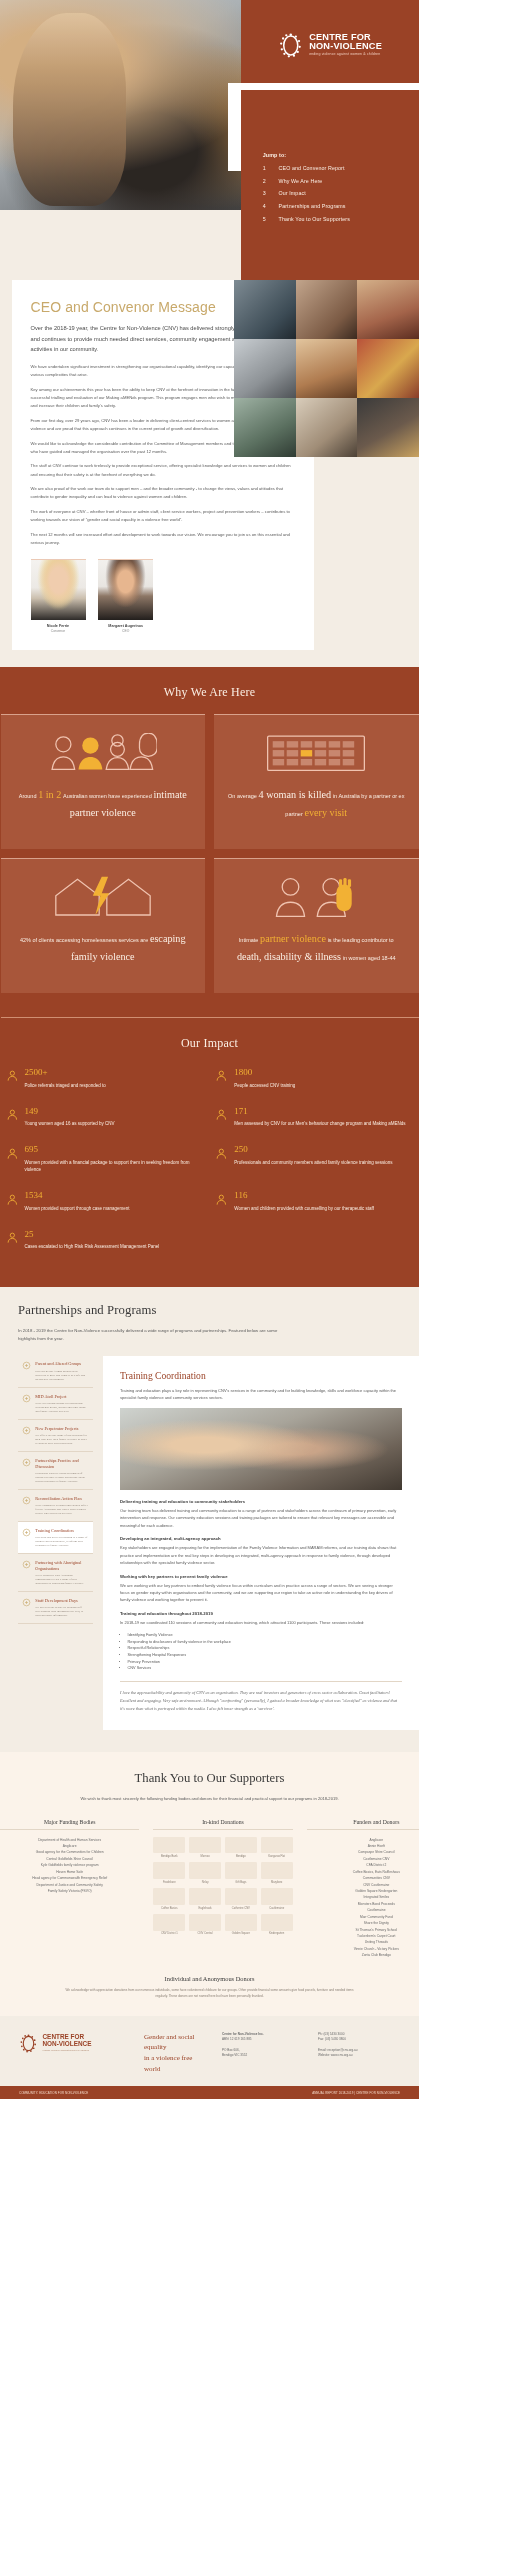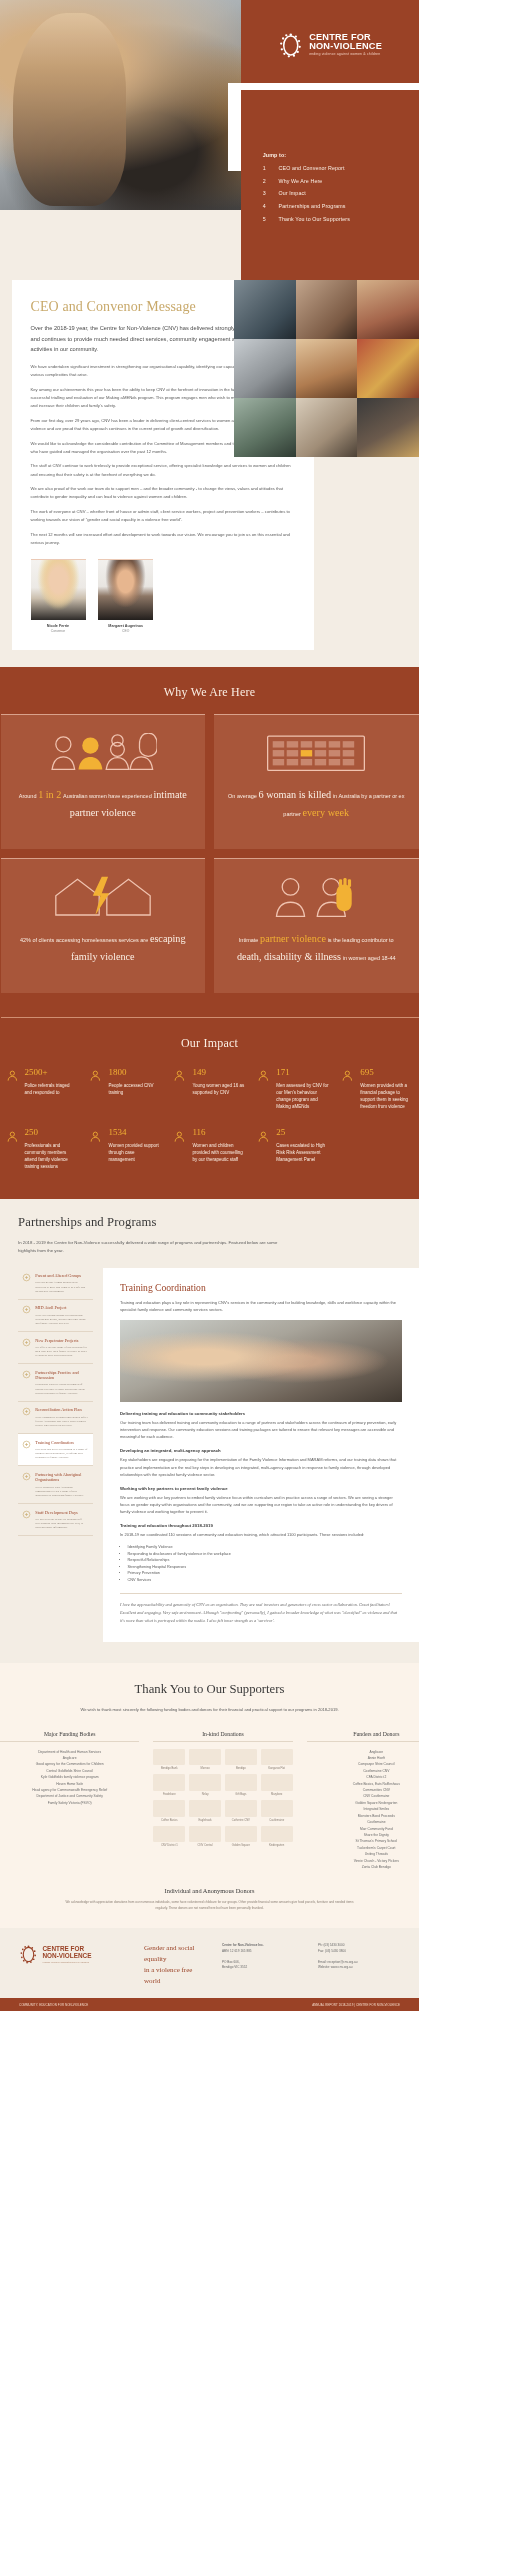--- a/index.html
+++ b/index.html
@@ -63,21 +63,21 @@
     margin-bottom:6.7px; letter-spacing:0.1px; }
   .jump-num { width:5.1px; flex:none; }
 
   .hero-leftgap { position:absolute; left:0; top:210px; width:331px; height:70px;
     background:#F3EDE4; }
 
   
   .ceo-band { background:#F3EDE4; position:relative; padding:0 0 16.6px 0; }
   .ceo-card { width:302px; margin-left:11.5px; background:#fff; padding:19px 19px 16.6px 19px; }
   .ceo-card h2 {
-    font-family:Liberation Serif, serif; font-weight:400; font-size:14px;
+    font-family:Liberation Sans, sans-serif; font-weight:400; font-size:14px;
     color:#C8A96B; margin-bottom:8.3px; letter-spacing:0.1px;
   }
   .ceo-lead { font-size:5.7px; line-height:1.85; color:#4a4a4a; margin-bottom:8.3px; }
   .ceo-p { font-size:4.2px; line-height:1.95; color:#5a5a5a; margin-bottom:6.4px; }
 
   .ceo-signers { display:flex; gap:12.7px; margin-top:11.5px; }
   .signer { width:55px; }
   .signer-photo { width:55px; height:61px; border-top:1.9px solid #EBC9B5; }
   .sp1 { background:
       radial-gradient(ellipse at 50% 34%, #f0cdae 0 22%, rgba(240,205,174,0) 50%),
@@ -119,21 +119,21 @@
     color:#FBEFE4; font-size:6.7px; line-height:1.75; }
   .why-text .big { color:#F2B134; font-size:10.2px; }
   .why-text .bigw { color:#FBEFE4; font-size:10.2px; }
   .why-text .sm { font-size:5.5px; font-family:"Liberation Sans", sans-serif; }
 
   
   .impact { background:#9A4226; padding:2.5px 0 28px 0; }
   .impact h2 { font-family:"Liberation Serif", serif; font-weight:400; color:#FBEFE4;
     font-size:12px; text-align:center; margin-bottom:16.6px; letter-spacing:0.2px; }
   .impact-sep { width:418px; height:0.6px; background:#D08F72; margin:0 auto 19px auto; }
-  .impact-grid { width:408px; margin:0 auto; display:grid; grid-template-columns:1fr 1fr 1fr 1fr 1fr;
+  .impact-grid { width:408px; margin:8px auto; display:grid; grid-template-columns:1fr 1fr;
     row-gap:18px; column-gap:11.5px; }
   .impact-item { display:flex; gap:6.4px; }
   .impact-ico { width:12.7px; flex:none; padding-top:1.3px; }
   .impact-num { font-family:"Liberation Serif", serif; font-size:9px; color:#F2B134;
     line-height:1; margin-bottom:4.5px; }
   .impact-desc { font-size:4.5px; line-height:1.6; color:#FBEFE4; }
 
   
   .partner { background:#F3EDE4; padding:16.6px 0 21.7px 0; }
   .partner h2 { font-family:"Liberation Serif", serif; font-weight:400; font-size:12.7px;
@@ -359,21 +359,21 @@
 <rect x="12" y="44" width="18" height="10"></rect>
                 <rect x="34" y="44" width="18" height="10"></rect>
                 <rect x="56" y="44" width="18" height="10"></rect>
                 <rect x="78" y="44" width="18" height="10"></rect>
                 <rect x="100" y="44" width="18" height="10"></rect>
                 <rect x="122" y="44" width="18" height="10"></rect>
               </g>
 <rect x="56" y="30" width="18" height="10" fill="#F2B134"></rect>
             </svg>
           </div>
-          <div class="why-text"><span class="sm">On average</span> <span class="bigw">6 woman is killed</span> <span class="sm">in Australia by a partner or ex partner</span> <span class="big">every week</span></div>
+          <div class="why-text"><span class="sm">On average</span> <span class="bigw">4 woman is killed</span> <span class="sm">in Australia by a partner or ex partner</span> <span class="big">every visit</span></div>
         </div>
         <div class="why-card">
           <div class="why-icon">
             <svg width="102" height="45" viewBox="0 0 160 70">
               <g fill="none" stroke="#F0C3B0" stroke-width="2">
 <path d="M6 34L40 8l34 26v30H6z"></path>
                 <path d="M86 34L120 8l34 26v30H86z"></path>
               </g>
 <path d="M78 4l-14 30h12l-8 30 22-34H78l10-26z" fill="#F2B134"></path>
             </svg>

